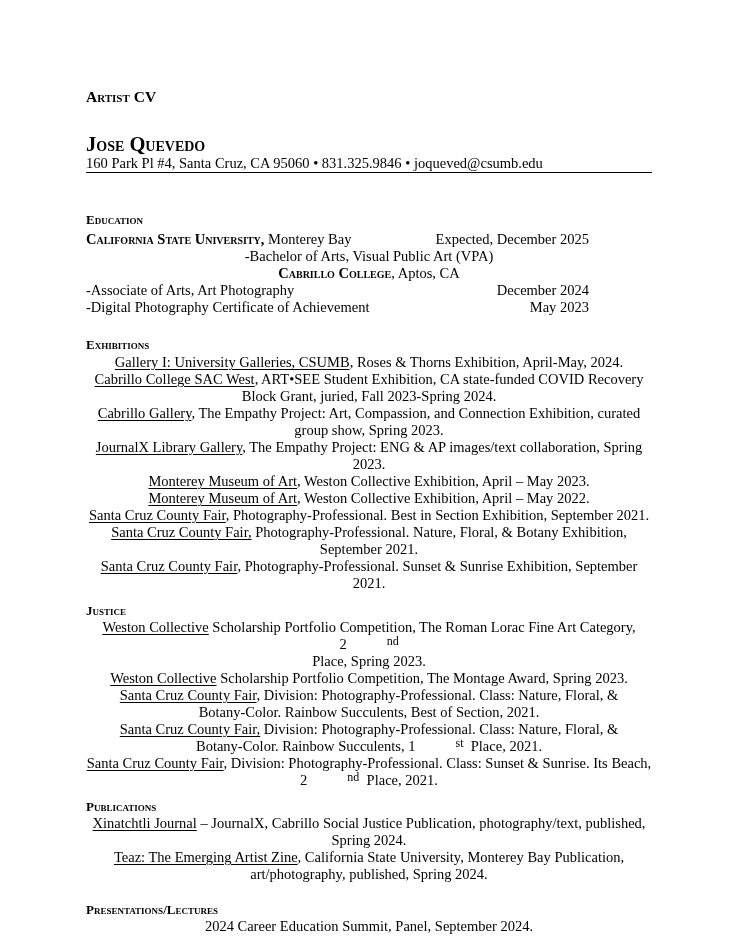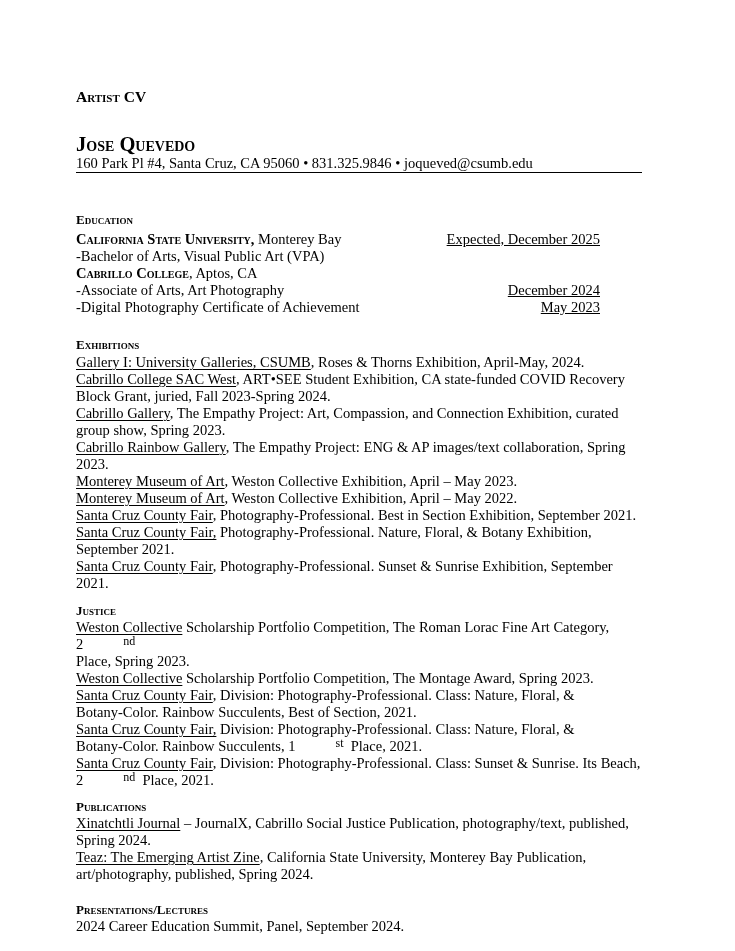--- a/index.html
+++ b/index.html
@@ -3,21 +3,21 @@
 <meta charset="utf-8">
 <style>
   html,body{margin:0;padding:0;background:#ffffff;}
   body{
     width:735px;height:951px;overflow:hidden;position:relative;
     font-family:"Liberation Serif","DejaVu Serif",serif;
     color:#000;
     -webkit-font-smoothing:antialiased;
   }
   .page{position:absolute;inset:0;background:#fff;}
-  .content{position:absolute;left:76px;top:88px;width:566px;}
+  .content{position:absolute;left:86px;top:88px;width:566px;}
 
   .cv-label{
     font-size:15.5px;line-height:17px;font-weight:bold;
     font-variant:small-caps;margin:0 0 28px 0;
   }
   .name{
     font-size:20.5px;line-height:22px;font-weight:bold;
     font-variant:small-caps;margin:0;
   }
   .contact{
@@ -26,23 +26,24 @@
   }
 
   .section{margin:0;}
   .section-title{
     font-size:13px;line-height:17px;font-weight:bold;
     font-variant:small-caps;margin:0;
   }
   .entry{
     font-size:14.5px;line-height:17px;margin:0;
     white-space:pre-wrap;
+    text-align:center;
   }
   .entry.has-date{display:flex;justify-content:space-between;}
-  .entry .date{white-space:nowrap;margin-right:42px;text-decoration:underline;}
+  .entry .date{white-space:nowrap;margin-right:63px;}
   .inst{font-weight:bold;font-variant:small-caps;}
   .venue{text-decoration:underline;text-underline-offset:2px;text-decoration-thickness:1px;}
   sup{font-size:12px;line-height:0;vertical-align:4.5px;margin-left:40px;}
 </style>
 </head>
 <body>
 
 <div class="page">
   <div class="content">
     <p class="cv-label">Artist CV</p>
@@ -57,21 +58,21 @@
           <p class="entry has-date"><span><span>-Associate of Arts, Art Photography</span></span><span class="date">December 2024</span></p>
           <p class="entry has-date"><span><span>-Digital Photography Certificate of Achievement</span></span><span class="date">May 2023</span></p>
         </div>
         <div class="section" style="margin-top: 20px;">
           <p class="section-title" style="margin-bottom: 1px;">Exhibitions</p>
           <p class="entry"><span><span class="venue">Gallery I: University Galleries, CSUMB</span><span>, Roses &amp; Thorns Exhibition, April-May, 2024.</span></span></p>
           <p class="entry"><span><span class="venue">Cabrillo College SAC West</span><span>, ART•SEE Student Exhibition, CA state-funded COVID Recovery
 Block Grant, juried, Fall 2023-Spring 2024.</span></span></p>
           <p class="entry"><span><span class="venue">Cabrillo Gallery</span><span>, The Empathy Project: Art, Compassion, and Connection Exhibition, curated
 group show, Spring 2023.</span></span></p>
-          <p class="entry"><span><span class="venue">Cabrillo Rainbow Gallery</span><span>, The Empathy Project: ENG &amp; AP images/text collaboration, Spring 2023.</span></span></p>
+          <p class="entry"><span><span class="venue">JournalX Library Gallery</span><span>, The Empathy Project: ENG &amp; AP images/text collaboration, Spring 2023.</span></span></p>
           <p class="entry"><span><span class="venue">Monterey Museum of Art</span><span>, Weston Collective Exhibition, April – May 2023.</span></span></p>
           <p class="entry"><span><span class="venue">Monterey Museum of Art</span><span>, Weston Collective Exhibition, April – May 2022.</span></span></p>
           <p class="entry"><span><span class="venue">Santa Cruz County Fair</span><span>, Photography-Professional. Best in Section Exhibition, September 2021.</span></span></p>
           <p class="entry"><span><span class="venue">Santa Cruz County Fair,</span><span> Photography-Professional. Nature, Floral, &amp; Botany Exhibition,
 September 2021.</span></span></p>
           <p class="entry"><span><span class="venue">Santa Cruz County Fair</span><span>, Photography-Professional. Sunset &amp; Sunrise Exhibition, September
 2021.</span></span></p>
         </div>
         <div class="section" style="margin-top: 10px;">
           <p class="section-title" style="margin-bottom: 0px;">Justice</p>

